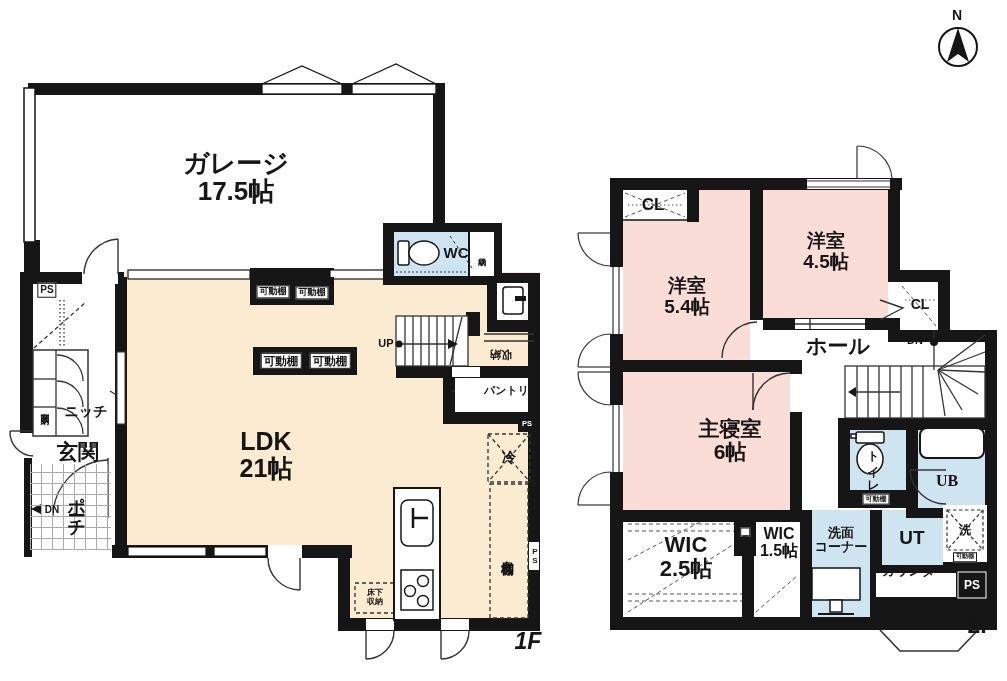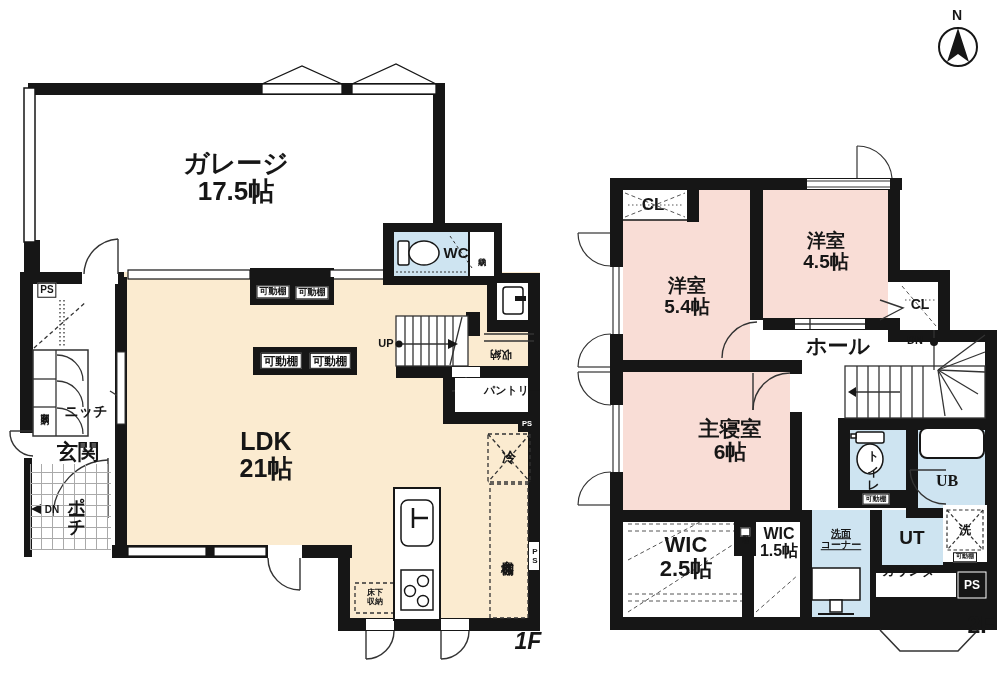--- a/index.html
+++ b/index.html
@@ -381,21 +381,21 @@
       </div>
   <div class="lb" style="left:686px;top:557px;font-size:22px;">
     <span>WIC</span>
         <span>2.5帖</span>
       </div>
   <div class="lb v box" style="left:745px;top:532px;font-size:6px;padding:2px 0;">可動棚</div>
   <div class="lb" style="left:779px;top:542px;font-size:16px;">
     <span>WIC</span>
         <span>1.5帖</span>
       </div>
-  <div class="lb" style="left:841px;top:540px;font-size:10px;text-decoration:underline;">
+  <div class="lb" style="left:841px;top:540px;font-size:13px;">
     <span>洗面</span>
         <span>コーナー</span>
       </div>
   <div class="lb v" style="left:873px;top:464px;font-size:12px;">トイレ</div>
   <div class="lb box" style="left:876px;top:499px;font-size:7px;">可動棚</div>
   <div class="lb" style="left:947px;top:481px;font-size:16px;font-family:Liberation Serif, serif;">UB</div>
   <div class="lb" style="left:912px;top:538px;font-size:19px;">UT</div>
   <div class="lb" style="left:965px;top:530px;font-size:12px;">洗</div>
   <div class="lb box" style="left:965px;top:557px;font-size:6px;">可動棚</div>
   <div class="lb" style="left:915px;top:571px;font-size:13px;">カウンター</div>

